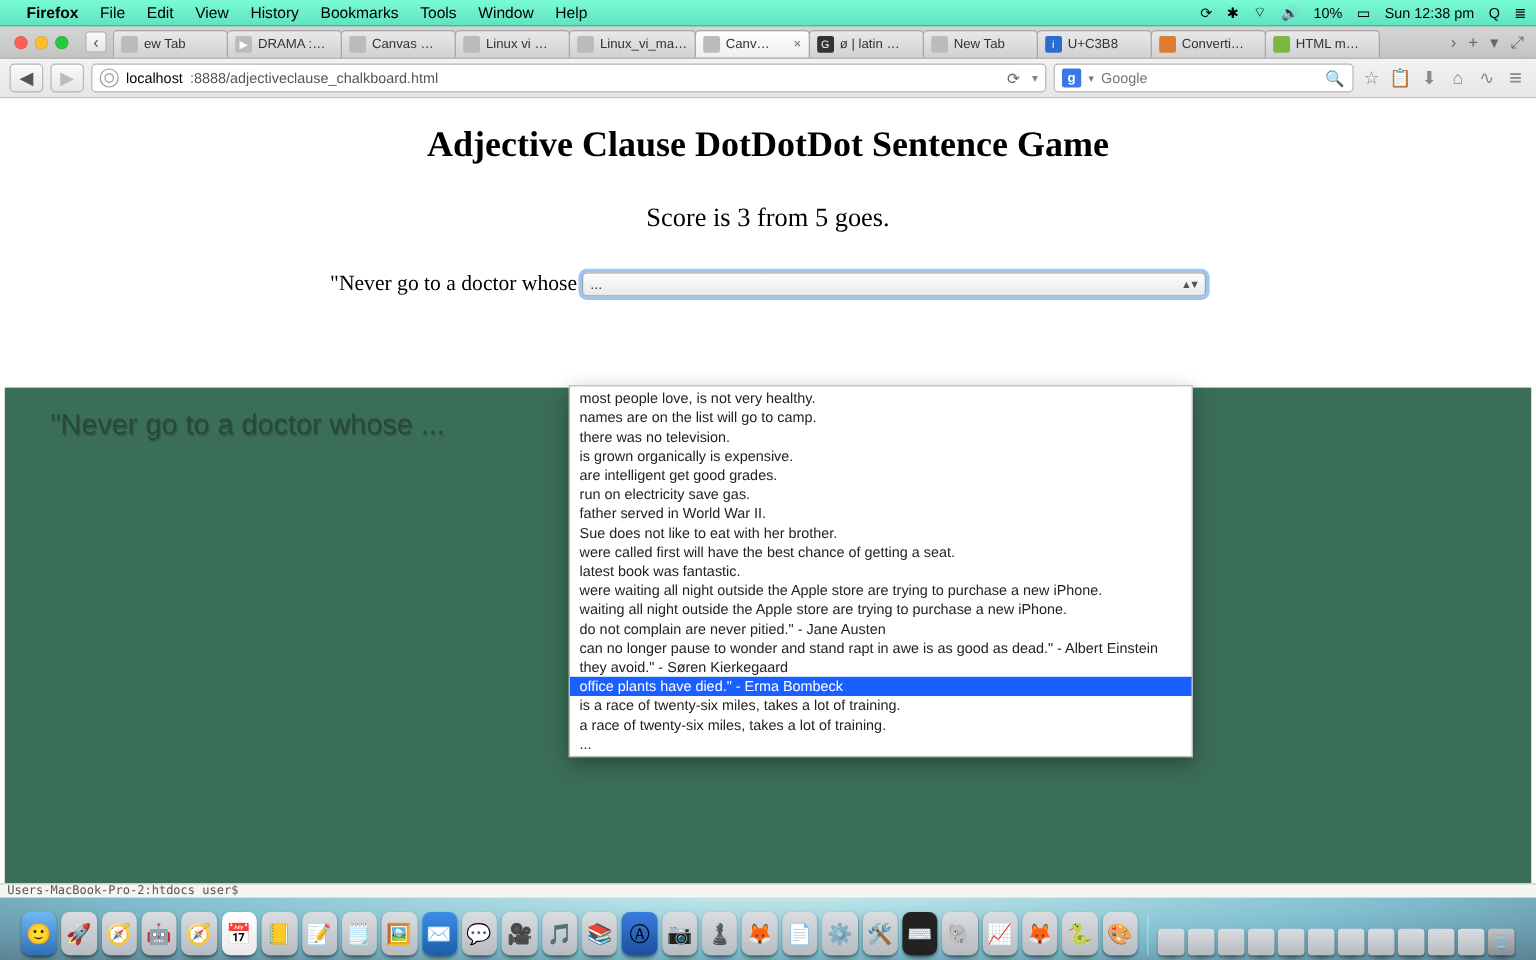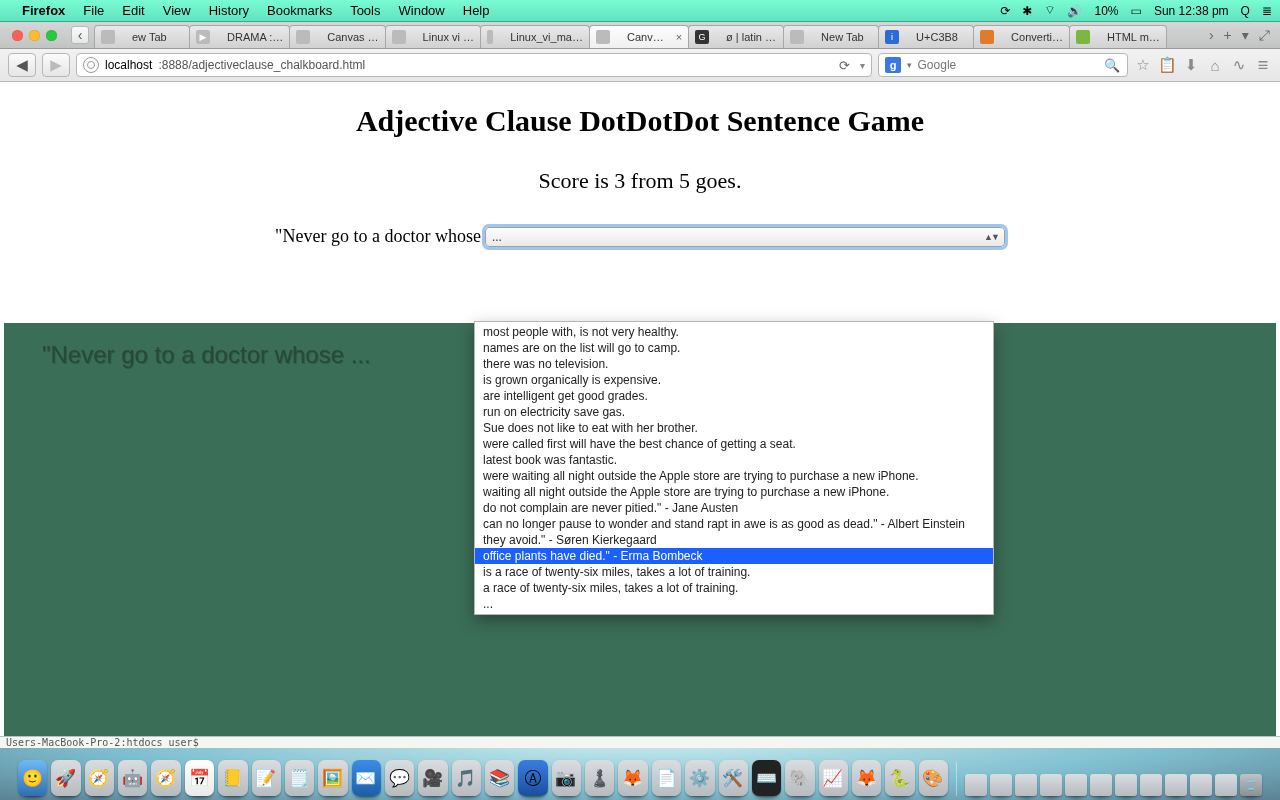--- a/index.html
+++ b/index.html
@@ -39,21 +39,20 @@
     min-width: 96px; max-width:110px;
     border:1px solid #a7a7a7; border-bottom:none;
     border-radius: 4px 4px 0 0;
     margin: 3px 0 0 -1px;
     background: linear-gradient(#e9e9e9,#d1d1d1);
     display:flex; align-items:center;
     padding: 0 6px;
     font-size:11px; color:#333;
     white-space:nowrap; overflow:hidden; text-overflow:ellipsis;
     position:relative;
-    gap:12px;
   }
   .tab.active {
     background:linear-gradient(#fdfdfd,#efefef);
     z-index:2;
   }
   .tab .favicon { width:14px; height:14px; margin-right:5px; background:#bbb; border-radius:2px; display:inline-flex; align-items:center; justify-content:center; font-size:9px; color:#fff;}
   .tab .closex { margin-left:auto; font-size:11px; color:#666; }
   .tabstrip .tail { margin-left:auto; display:flex; align-items:center; gap:10px; padding:0 10px; color:#666; font-size:14px;}
   .tabstrip .tail span { cursor:default; }
 
@@ -312,26 +311,27 @@
       <span>...</span>
       <span class="updown">▲▼</span>
     </div>
   </div>
 
   <div class="chalk">
     <div class="line">"Never go to a doctor whose ...</div>
   </div>
 
   <div class="dropdown" id="dropdown">
-      <div class="opt">most people with, is not very healthy.</div>
+      <div class="opt">most people love, is not very healthy.</div>
       <div class="opt">names are on the list will go to camp.</div>
       <div class="opt">there was no television.</div>
       <div class="opt">is grown organically is expensive.</div>
       <div class="opt">are intelligent get good grades.</div>
       <div class="opt">run on electricity save gas.</div>
+      <div class="opt">father served in World War II.</div>
       <div class="opt">Sue does not like to eat with her brother.</div>
       <div class="opt">were called first will have the best chance of getting a seat.</div>
       <div class="opt">latest book was fantastic.</div>
       <div class="opt">were waiting all night outside the Apple store are trying to purchase a new iPhone.</div>
       <div class="opt">waiting all night outside the Apple store are trying to purchase a new iPhone.</div>
       <div class="opt">do not complain are never pitied." - Jane Austen</div>
       <div class="opt">can no longer pause to wonder and stand rapt in awe is as good as dead." - Albert Einstein</div>
       <div class="opt">they avoid." - Søren Kierkegaard</div>
       <div class="opt sel">office plants have died." - Erma Bombeck</div>
       <div class="opt">is a race of twenty-six miles, takes a lot of training.</div>

